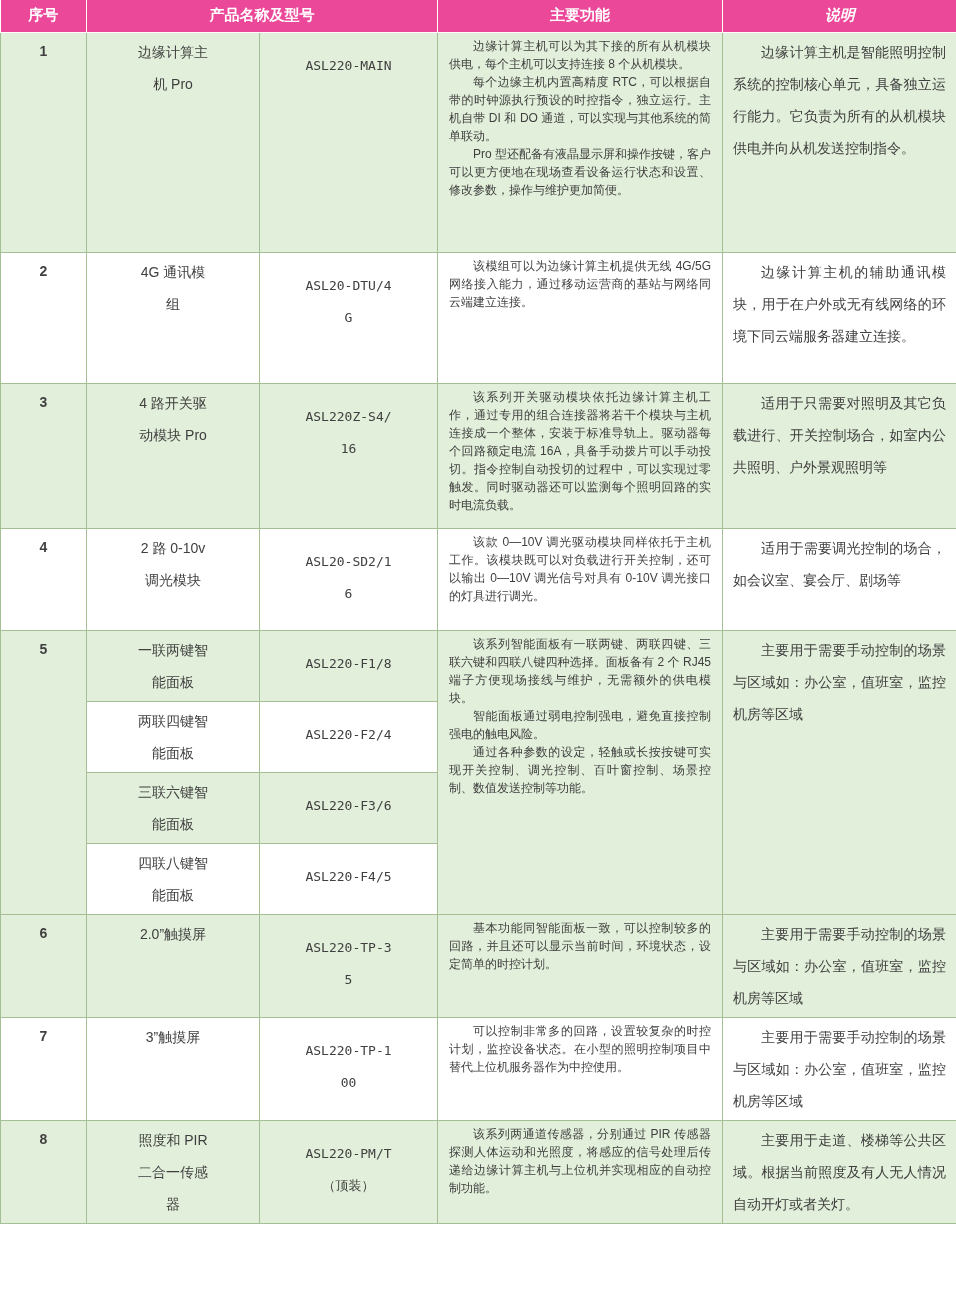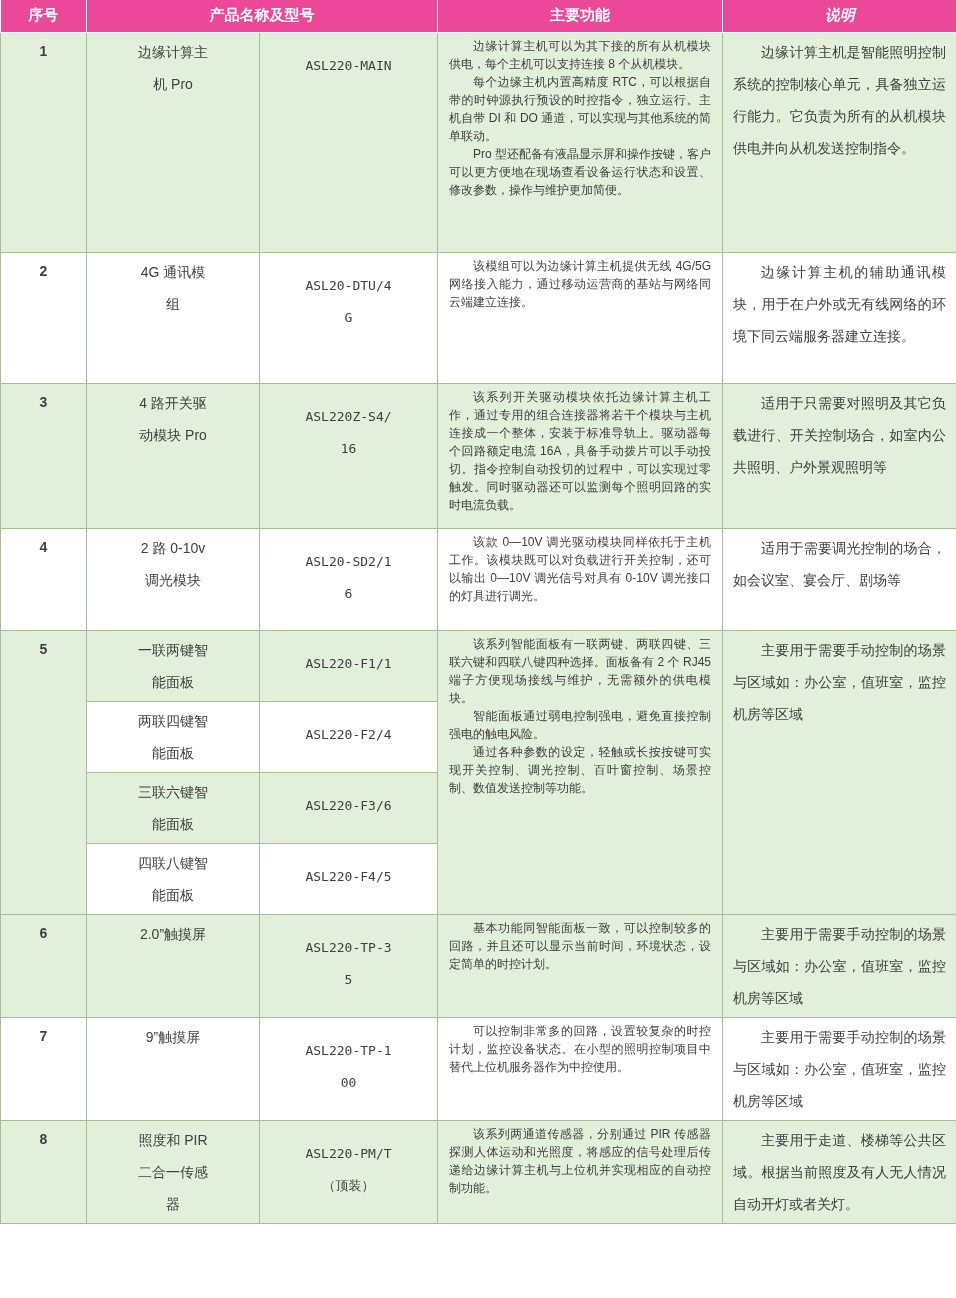--- a/index.html
+++ b/index.html
@@ -82,21 +82,21 @@
         <td class="func">
           <p>该款 0—10V 调光驱动模块同样依托于主机工作。该模块既可以对负载进行开关控制，还可以输出 0—10V 调光信号对具有 0-10V 调光接口的灯具进行调光。</p>
         </td>
         <td class="note">
           <p>适用于需要调光控制的场合，如会议室、宴会厅、剧场等</p>
         </td>
       </tr>
       <tr class="g" style="height: 65px;">
         <td class="no" rowspan="4">5</td>
         <td class="name">一联两键智能面板</td>
-        <td class="model">ASL220-F1/1</td>
+        <td class="model">ASL220-F1/8</td>
         <td class="func" rowspan="4">
           <p>该系列智能面板有一联两键、两联四键、三联六键和四联八键四种选择。面板备有 2 个 RJ45 端子方便现场接线与维护，无需额外的供电模块。</p>
           <p>智能面板通过弱电控制强电，避免直接控制强电的触电风险。</p>
           <p>通过各种参数的设定，轻触或长按按键可实现开关控制、调光控制、百叶窗控制、场景控制、数值发送控制等功能。</p>
         </td>
         <td class="note" rowspan="4">
           <p>主要用于需要手动控制的场景与区域如：办公室，值班室，监控机房等区域</p>
         </td>
       </tr>
       <tr class="w" style="height: 64px;">
@@ -117,21 +117,21 @@
         <td class="model">ASL220-TP-35</td>
         <td class="func">
           <p>基本功能同智能面板一致，可以控制较多的回路，并且还可以显示当前时间，环境状态，设定简单的时控计划。</p>
         </td>
         <td class="note">
           <p>主要用于需要手动控制的场景与区域如：办公室，值班室，监控机房等区域</p>
         </td>
       </tr>
       <tr class="w" style="height: 97px;">
         <td class="no">7</td>
-        <td class="name">9”触摸屏</td>
+        <td class="name">3”触摸屏</td>
         <td class="model">ASL220-TP-100</td>
         <td class="func">
           <p>可以控制非常多的回路，设置较复杂的时控计划，监控设备状态。在小型的照明控制项目中替代上位机服务器作为中控使用。</p>
         </td>
         <td class="note">
           <p>主要用于需要手动控制的场景与区域如：办公室，值班室，监控机房等区域</p>
         </td>
       </tr>
       <tr class="g" style="height: 60px;">
         <td class="no" rowspan="2">8</td>

